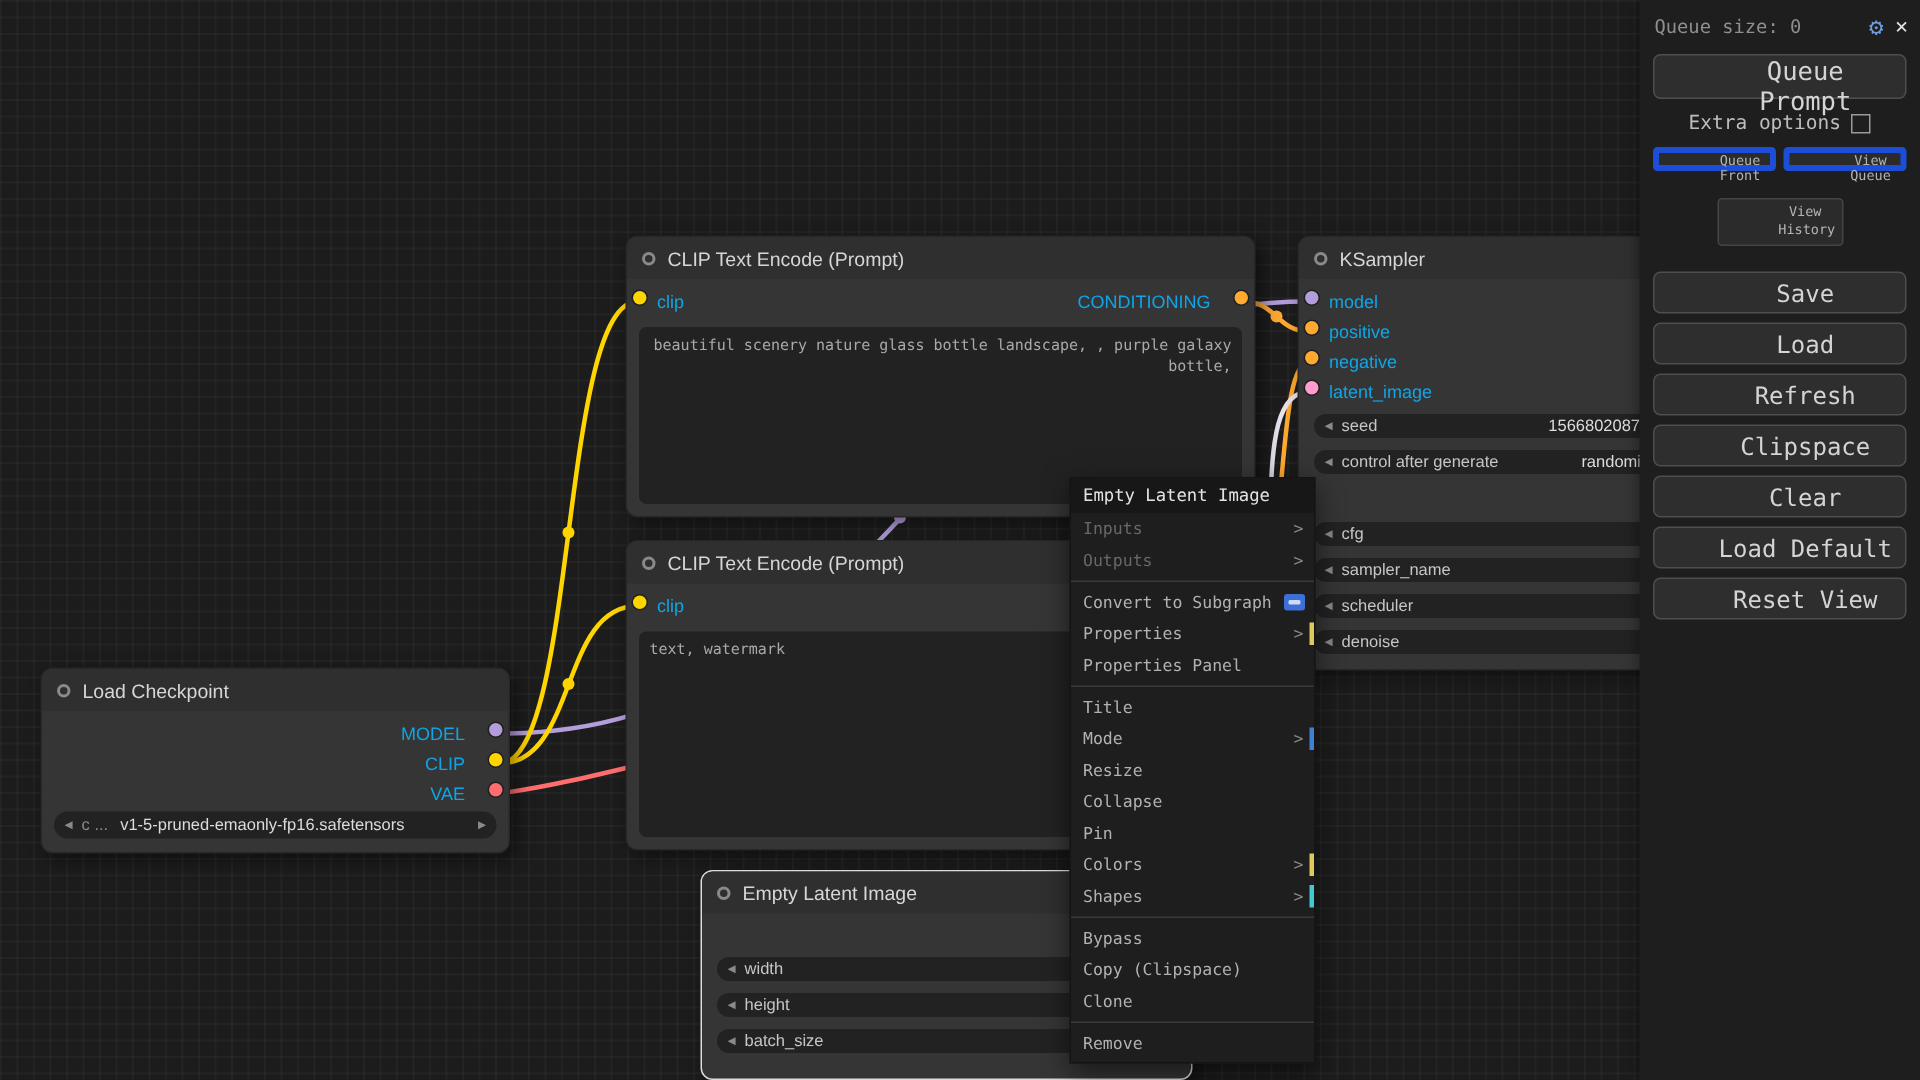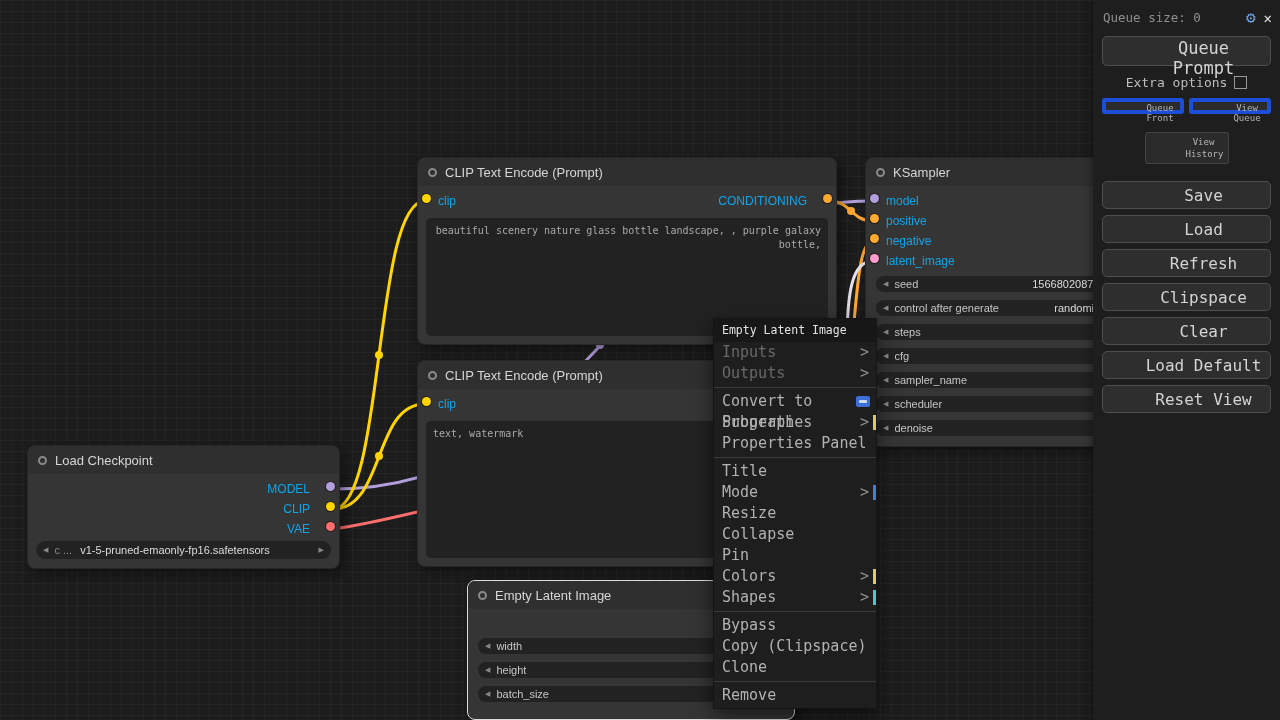--- a/index.html
+++ b/index.html
@@ -50,21 +50,21 @@
   .widget .flexspace{flex:1;}
   .wlabel.dim{color:#8a8a8a;}
 
   
   #context-menu{
     position:absolute;left:713px;top:318px;width:164px;z-index:10;
     background:#1e1e1e;border:1px solid #141414;box-shadow:0 6px 18px rgba(0,0,0,.55);
     font-family:"DejaVu Sans Mono",monospace;padding-bottom:2px;box-sizing:border-box;
   }
   .cm-title{height:23px;line-height:23px;background:#171717;color:#e3e3e3;font-size:11.5px;padding:0 8px;}
-  .cm-item{position:relative;height:21px;line-height:21px;font-size:15px;color:#b2b2b2;padding:0 8px;cursor:pointer;}
+  .cm-item{position:relative;height:21px;line-height:21px;font-size:11px;color:#b2b2b2;padding:0 8px;cursor:pointer;}
   .cm-item.disabled{color:#686868;}
   .cm-arrow{position:absolute;right:7px;top:0;color:#8c8c8c;}
   .cm-mark{position:absolute;right:0;top:3px;width:3px;height:15px;}
   .cm-badge{position:absolute;right:6px;top:5px;width:14px;height:11px;background:#3d6fd6;border-radius:2px;}
   .cm-badge:after{content:"";position:absolute;left:3px;top:4px;width:8px;height:3px;background:rgba(255,255,255,.75);border-radius:1px;}
   .cm-sep{border-top:1px solid #3a3a3a;margin:3px 0;}
 
   
   #sidebar{
     position:absolute;top:0;right:0;width:187px;height:720px;background:#1e1e1e;
@@ -160,26 +160,20 @@
     <div class="widget" style="left:10px;right:10px;top:118px;">
       <span class="arrow">◀</span>
       <span class="wlabel">seed</span>
       <span class="wvalue">156680208714</span>
       <span class="arrow">▶</span>
     </div>
     <div class="widget" style="left:10px;right:10px;top:142px;">
       <span class="arrow">◀</span>
       <span class="wlabel">control after generate</span>
       <span class="wvalue">randomize</span>
-      <span class="arrow">▶</span>
-    </div>
-    <div class="widget" style="left:10px;right:10px;top:166px;">
-      <span class="arrow">◀</span>
-      <span class="wlabel">steps</span>
-      <span class="wvalue"></span>
       <span class="arrow">▶</span>
     </div>
     <div class="widget" style="left:10px;right:10px;top:190px;">
       <span class="arrow">◀</span>
       <span class="wlabel">cfg</span>
       <span class="wvalue"></span>
       <span class="arrow">▶</span>
     </div>
     <div class="widget" style="left:10px;right:10px;top:214px;">
       <span class="arrow">◀</span>

